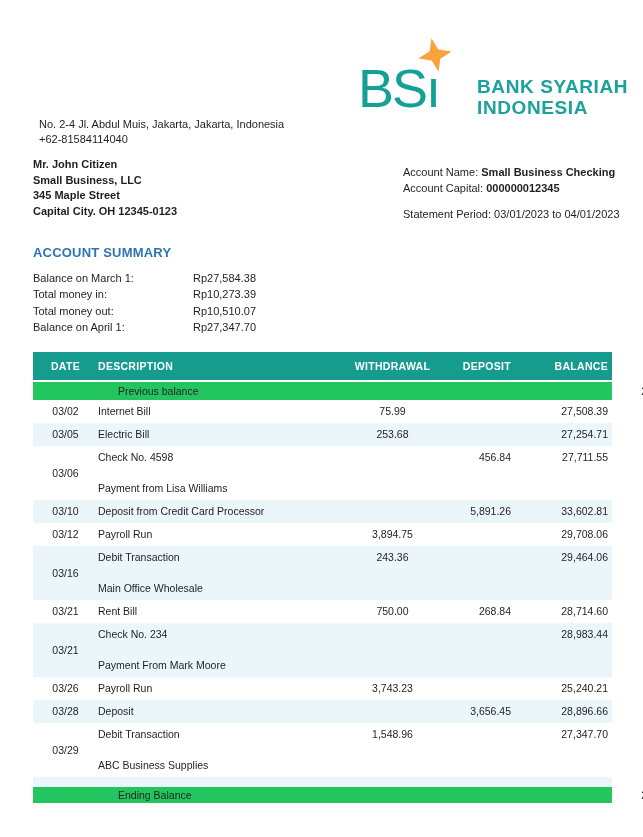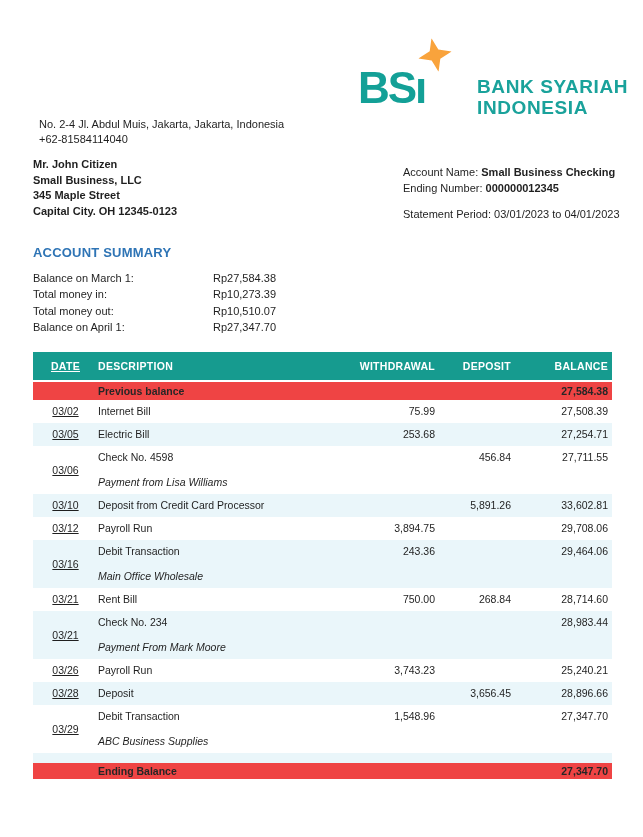--- a/index.html
+++ b/index.html
@@ -7,68 +7,68 @@
   body {
     width:643px; height:837px; position:relative; overflow:hidden;
     font-family:"Liberation Sans", sans-serif; color:#1f1f1f;
   }
 
   
   .logo { position:absolute; left:358px; top:40px; display:flex; align-items:flex-end; }
   .logo-mark { position:relative; width:106px; height:80px; }
   .logo-acronym {
     position:absolute; left:0; bottom:0;
-    font-size:44px; font-weight:700; letter-spacing:-2px;
+    font-size:54px; font-weight:400; letter-spacing:-2px;
     color:#13a097; line-height:64px;
   }
   .logo-star { position:absolute; left:60px; top:-2px; width:34px; height:34px; transform:rotate(-12deg); }
   .logo-word {
     margin-left:13px; margin-bottom:2px;
     color:#1aa29b; font-size:19px; font-weight:700; letter-spacing:0.6px; line-height:21px;
   }
 
   .address-block { position:absolute; left:39px; top:117px; font-size:11px; line-height:15px; color:#1f1f1f; }
 
   .customer-block { position:absolute; left:33px; top:157px; font-size:11px; line-height:15.5px; font-weight:700; }
 
   .account-block { position:absolute; left:403px; top:165px; font-size:11px; line-height:15.5px; }
   .account-block .value { font-weight:700; }
   .account-period { margin-top:11px; }
 
   
   .summary-title { position:absolute; left:33px; top:245px; font-size:13px; font-weight:700; color:#2e74b5; letter-spacing:0.2px; }
   .summary-rows { position:absolute; left:33px; top:270px; font-size:11px; line-height:16.3px; }
-  .summary-row { display:flex;gap:20px; }
+  .summary-row { display:flex; }
   .summary-label { width:160px; }
   .summary-value { }
 
   
   .txn-table { position:absolute; left:33px; top:352px; width:579px; font-size:10.5px; }
   .grid { display:grid; grid-template-columns:65px 247px 90px 80px 97px; }
-  .c-date { text-align:center;text-decoration:underline; }
+  .c-date { text-align:center; }
   .c-desc { text-align:left; }
-  .c-wd   { text-align:right; padding-left:5px; }
+  .c-wd   { text-align:center; padding-left:5px; }
   .c-dep  { text-align:right; padding-right:4px; }
   .c-bal  { text-align:right; padding-right:4px; }
 
   .t-head {
     background:#169b8f; color:#ffffff; font-weight:700; letter-spacing:0.3px;
     height:28px; align-items:center; margin-bottom:2px;
   }
   .t-accent {
-    background:#ef4444; color:#262626; font-weight:700; align-items:center;
+    background:#22c55e; color:#262626; font-weight:400; align-items:center;gap:20px;
   }
   .t-prev { height:18px; }
   .t-end  { height:16px; }
 
   .trow { align-items:start; padding:5px 0; line-height:13px; }
   .trow.shaded { background:#eaf6fa; }
   .trow .c-date { align-self:center; }
   .t-spacer { height:10px; background:#eaf6fa; }
-  .detail { font-style:italic; margin-top:12px; }
+  .detail { margin-top:18px; }
   .detail:empty { display:none; margin:0; }
 </style>
 </head>
 <body>
 
 <div class="logo">
   <div class="logo-mark">
     <span class="logo-acronym">BSı</span>
     <svg class="logo-star" viewBox="0 0 100 100">
       <path d="M50 0 L63 36 L100 50 L63 64 L50 100 L37 64 L0 50 L37 36 Z" fill="#f9a33c"></path>
@@ -91,21 +91,21 @@
     <div>Small Business, LLC</div>
     <div>345 Maple Street</div>
     <div>Capital City. OH 12345-0123</div>
   </div>
 
 <div class="account-block">
   <div>
     <span>Account Name: </span><span class="value">Small Business Checking</span>
   </div>
   <div>
-    <span>Ending Number: </span><span class="value">000000012345</span>
+    <span>Account Capital: </span><span class="value">000000012345</span>
   </div>
   <div class="account-period">
     <span>Statement Period: </span><span>03/01/2023 to 04/01/2023</span>
   </div>
 </div>
 
 <div class="summary-title">ACCOUNT SUMMARY</div>
 
 <div class="summary-rows">
 

